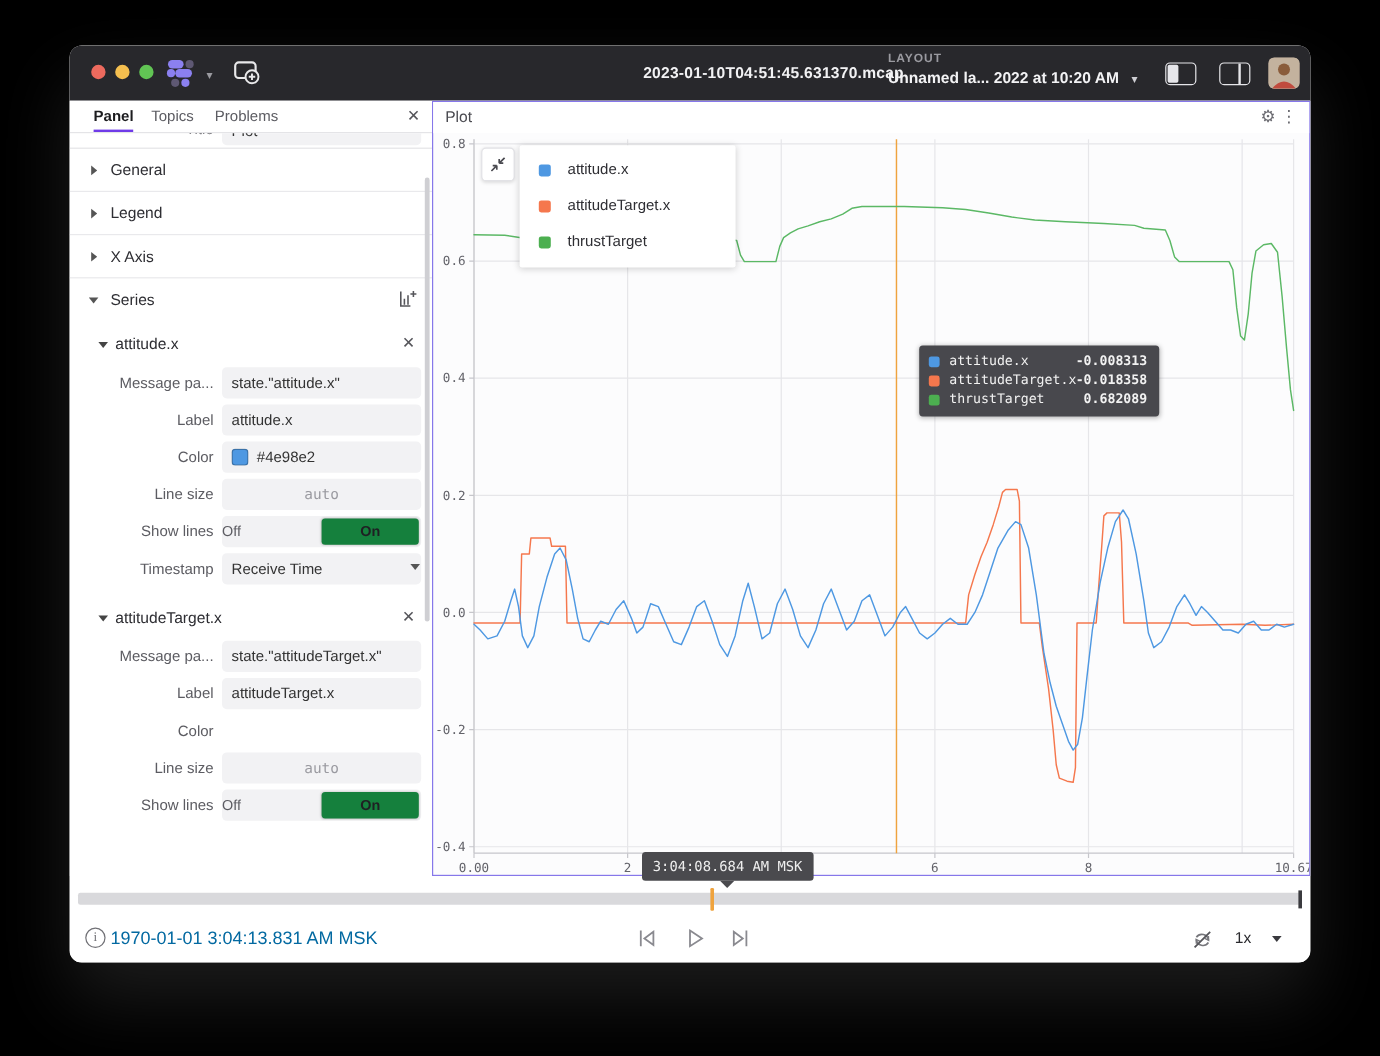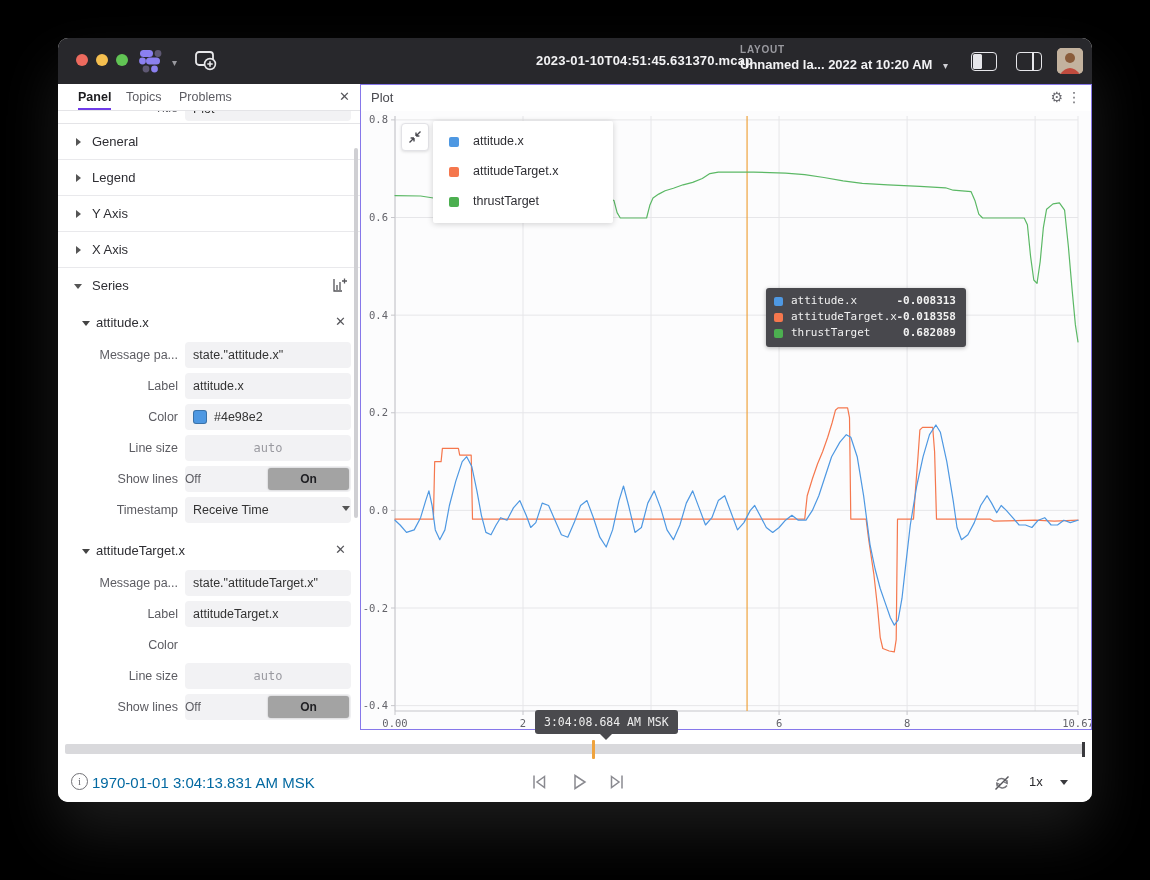--- a/index.html
+++ b/index.html
@@ -49,21 +49,21 @@
   .ser-name { position:absolute; left:38px; top:9px; font-size:13px; color:#2e2e33; }
   .ser-x { position:absolute; right:14px; top:8px; font-size:13px; color:#55555a; cursor:pointer; }
   .frow { position:relative; height:31px; }
   .flabel { position:absolute; right:182px; top:8px; font-size:12.5px; color:#5c5c62; white-space:nowrap; }
   .ffield { position:absolute; left:127px; top:2px; width:166px; height:26px; background:#f2f2f4; border-radius:4px;
             font-size:12.5px; color:#333; line-height:26px; padding-left:8px; cursor:text; white-space:nowrap; overflow:hidden; }
   .fauto { text-align:center; padding-left:0; color:#9a9aa0; font-family:"DejaVu Sans Mono", monospace; font-size:12px; cursor:text; }
   .swatch { display:inline-block; width:14px; height:14px; border-radius:3px; vertical-align:-3px; margin-right:7px; border:1px solid rgba(0,0,0,.25); }
   .toggle { padding:0; display:flex; cursor:pointer; }
   .tg-off { flex:1; text-align:left; color:#5c5c62; font-size:12px; line-height:26px; }
-  .tg-on { flex:1; text-align:center; margin:2px; background:#a3a3a3; border-radius:3px; box-shadow:0 0 2px rgba(0,0,0,.25);
+  .tg-on { flex:1; text-align:center; margin:2px; background:#15803d; border-radius:3px; box-shadow:0 0 2px rgba(0,0,0,.25);
            color:#1f1f23; font-size:12px; font-weight:700; line-height:22px; }
   .select-caret { position:absolute; right:10px; top:11px; width:0; height:0; border-left:4px solid transparent; border-right:4px solid transparent; border-top:5px solid #555; }
   .sb-scrollthumb { position:absolute; right:2px; top:64px; width:4px; height:370px; background:#cicfd3; background:#cfcfd3; border-radius:2px; }
   .addseries { position:absolute; right:12px; top:9px; cursor:pointer; }
 
   
   .plotpanel { position:absolute; left:302px; top:0; width:732px; height:646px; background:#fcfcfd; border:1px solid #8677ea; }
   .plot-header { position:relative; height:26px; background:#fff; }
   .plot-title { position:absolute; left:10px; top:5px; font-size:13px; color:#4a4a50; }
   .gear-icon { position:absolute; right:28px; top:4px; font-size:14px; color:#6a6a70; cursor:pointer; }
@@ -161,24 +161,20 @@
           </div>
         </div>
 
         <div class="section">
           <div class="sec-tri"></div>
           <div class="sec-label">General</div>
         </div>
         <div class="section">
           <div class="sec-tri"></div>
           <div class="sec-label">Legend</div>
-        </div>
-        <div class="section">
-          <div class="sec-tri"></div>
-          <div class="sec-label">Y Axis</div>
         </div>
         <div class="section">
           <div class="sec-tri"></div>
           <div class="sec-label">X Axis</div>
         </div>
         <div class="section" style="height:38px; border-bottom:none;">
           <div class="sec-tri open"></div>
           <div class="sec-label">Series</div>
           <div class="addseries">
             <svg width="16" height="16" viewBox="0 0 16 16" fill="none" stroke="#55555a" stroke-width="1.3">

